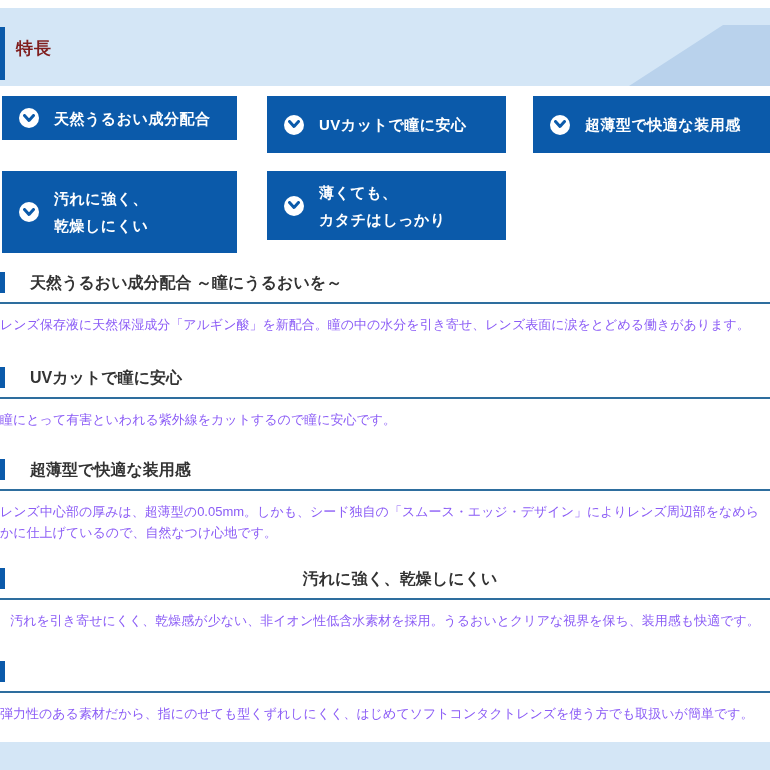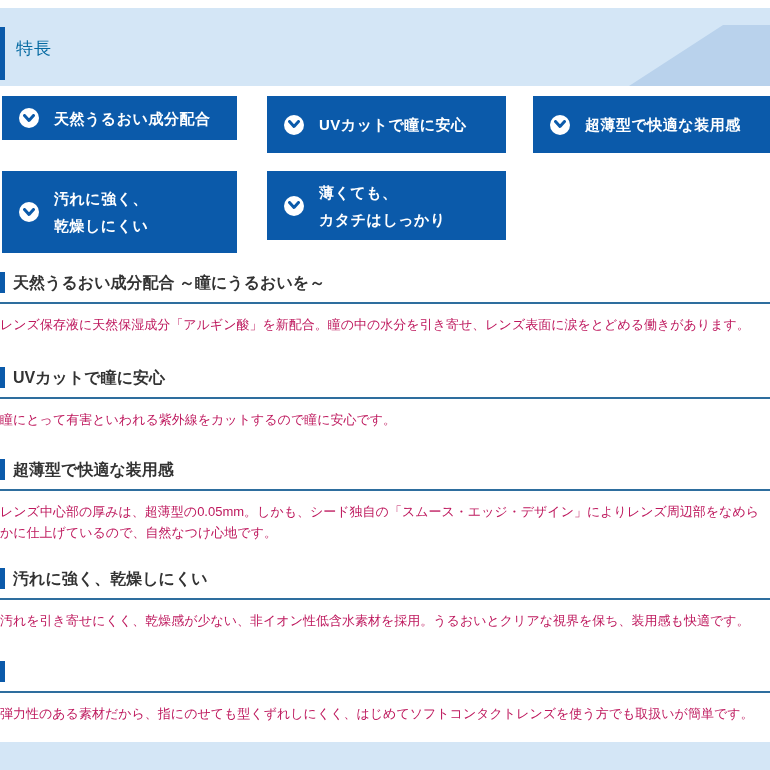--- a/index.html
+++ b/index.html
@@ -5,44 +5,44 @@
   html,body{margin:0;padding:0;}
   body{
     width:770px;height:770px;position:relative;overflow:hidden;background:#ffffff;
     font-family:"Liberation Sans","DejaVu Sans",sans-serif;color:#333333;
   }
   
   .band{position:absolute;left:0;top:8px;width:770px;height:78px;background:#d4e6f6;}
   .band-diag{position:absolute;right:0;top:17px;width:141px;height:61px;background:#b9d2ec;
     clip-path:polygon(0 100%,66.7% 0,100% 0,100% 100%);}
   .title-bar{position:absolute;left:0;top:19px;width:5px;height:53px;background:#0b5aaa;}
-  .page-title{position:absolute;left:16px;top:29px;font-size:17px;font-weight:normal;
-    letter-spacing:1px;color:#0369a1;}
+  .page-title{position:absolute;left:16px;top:29px;font-size:17px;font-weight:bold;
+    letter-spacing:1px;color:#7f1d1d;}
   
   .fb{position:absolute;background:#0b5aaa;color:#ffffff;font-weight:bold;font-size:15px;
     display:flex;flex-direction:column;justify-content:center;padding-left:52px;
     box-sizing:border-box;text-decoration:none;letter-spacing:0.5px;cursor:pointer;}
   .fb .line{display:block;line-height:27px;}
   #fb1{left:2px;top:96px;width:235px;height:44px;}
   #fb2{left:267px;top:96px;width:239px;height:57px;}
   #fb3{left:533px;top:96px;width:237px;height:57px;}
   #fb4{left:2px;top:171px;width:235px;height:82px;}
   #fb5{left:267px;top:171px;width:239px;height:69px;}
   .chev{position:absolute;left:17px;top:50%;transform:translateY(-50%);
     width:20px;height:20px;background:#ffffff;border-radius:50%;
     display:flex;align-items:center;justify-content:center;}
   
   .sec{position:absolute;left:0;width:770px;}
-  #sec1{top:272px;} #sec2{top:367px;} #sec3{top:459px;} #sec4{top:568px;} #sec5{top:661px;}
-  .sec-head{position:relative;padding-left:13px;font-size:16px;font-weight:bold;
+  #sec1{top:272px;} #sec2{top:367px;} #sec3{top:459px;} #sec4{top:568px;text-align:center;} #sec5{top:661px;}
+  .sec-head{position:relative;padding-left:30px;font-size:16px;font-weight:bold;
     line-height:21px;color:#333333;}
   .head-bar{position:absolute;left:0;top:0;width:5px;height:21px;background:#0b5aaa;}
   .sec-rule{position:absolute;left:0;top:30px;width:770px;height:2px;background:#2e6e9e;}
   .sec-body{position:absolute;left:0;top:42px;width:770px;margin:0;
-    font-size:13px;line-height:21px;color:#be185d;}
+    font-size:13px;line-height:21px;color:#8b5cf6;}
   
   .footer-band{position:absolute;left:0;top:742px;width:770px;height:28px;background:#d4e6f6;}
 </style>
 </head>
 <body>
 
 <div class="band">
   <div class="band-diag"></div>
   <div class="title-bar"></div>
   <h1 class="page-title" style="margin:0;font-size:17px;">特長</h1>

